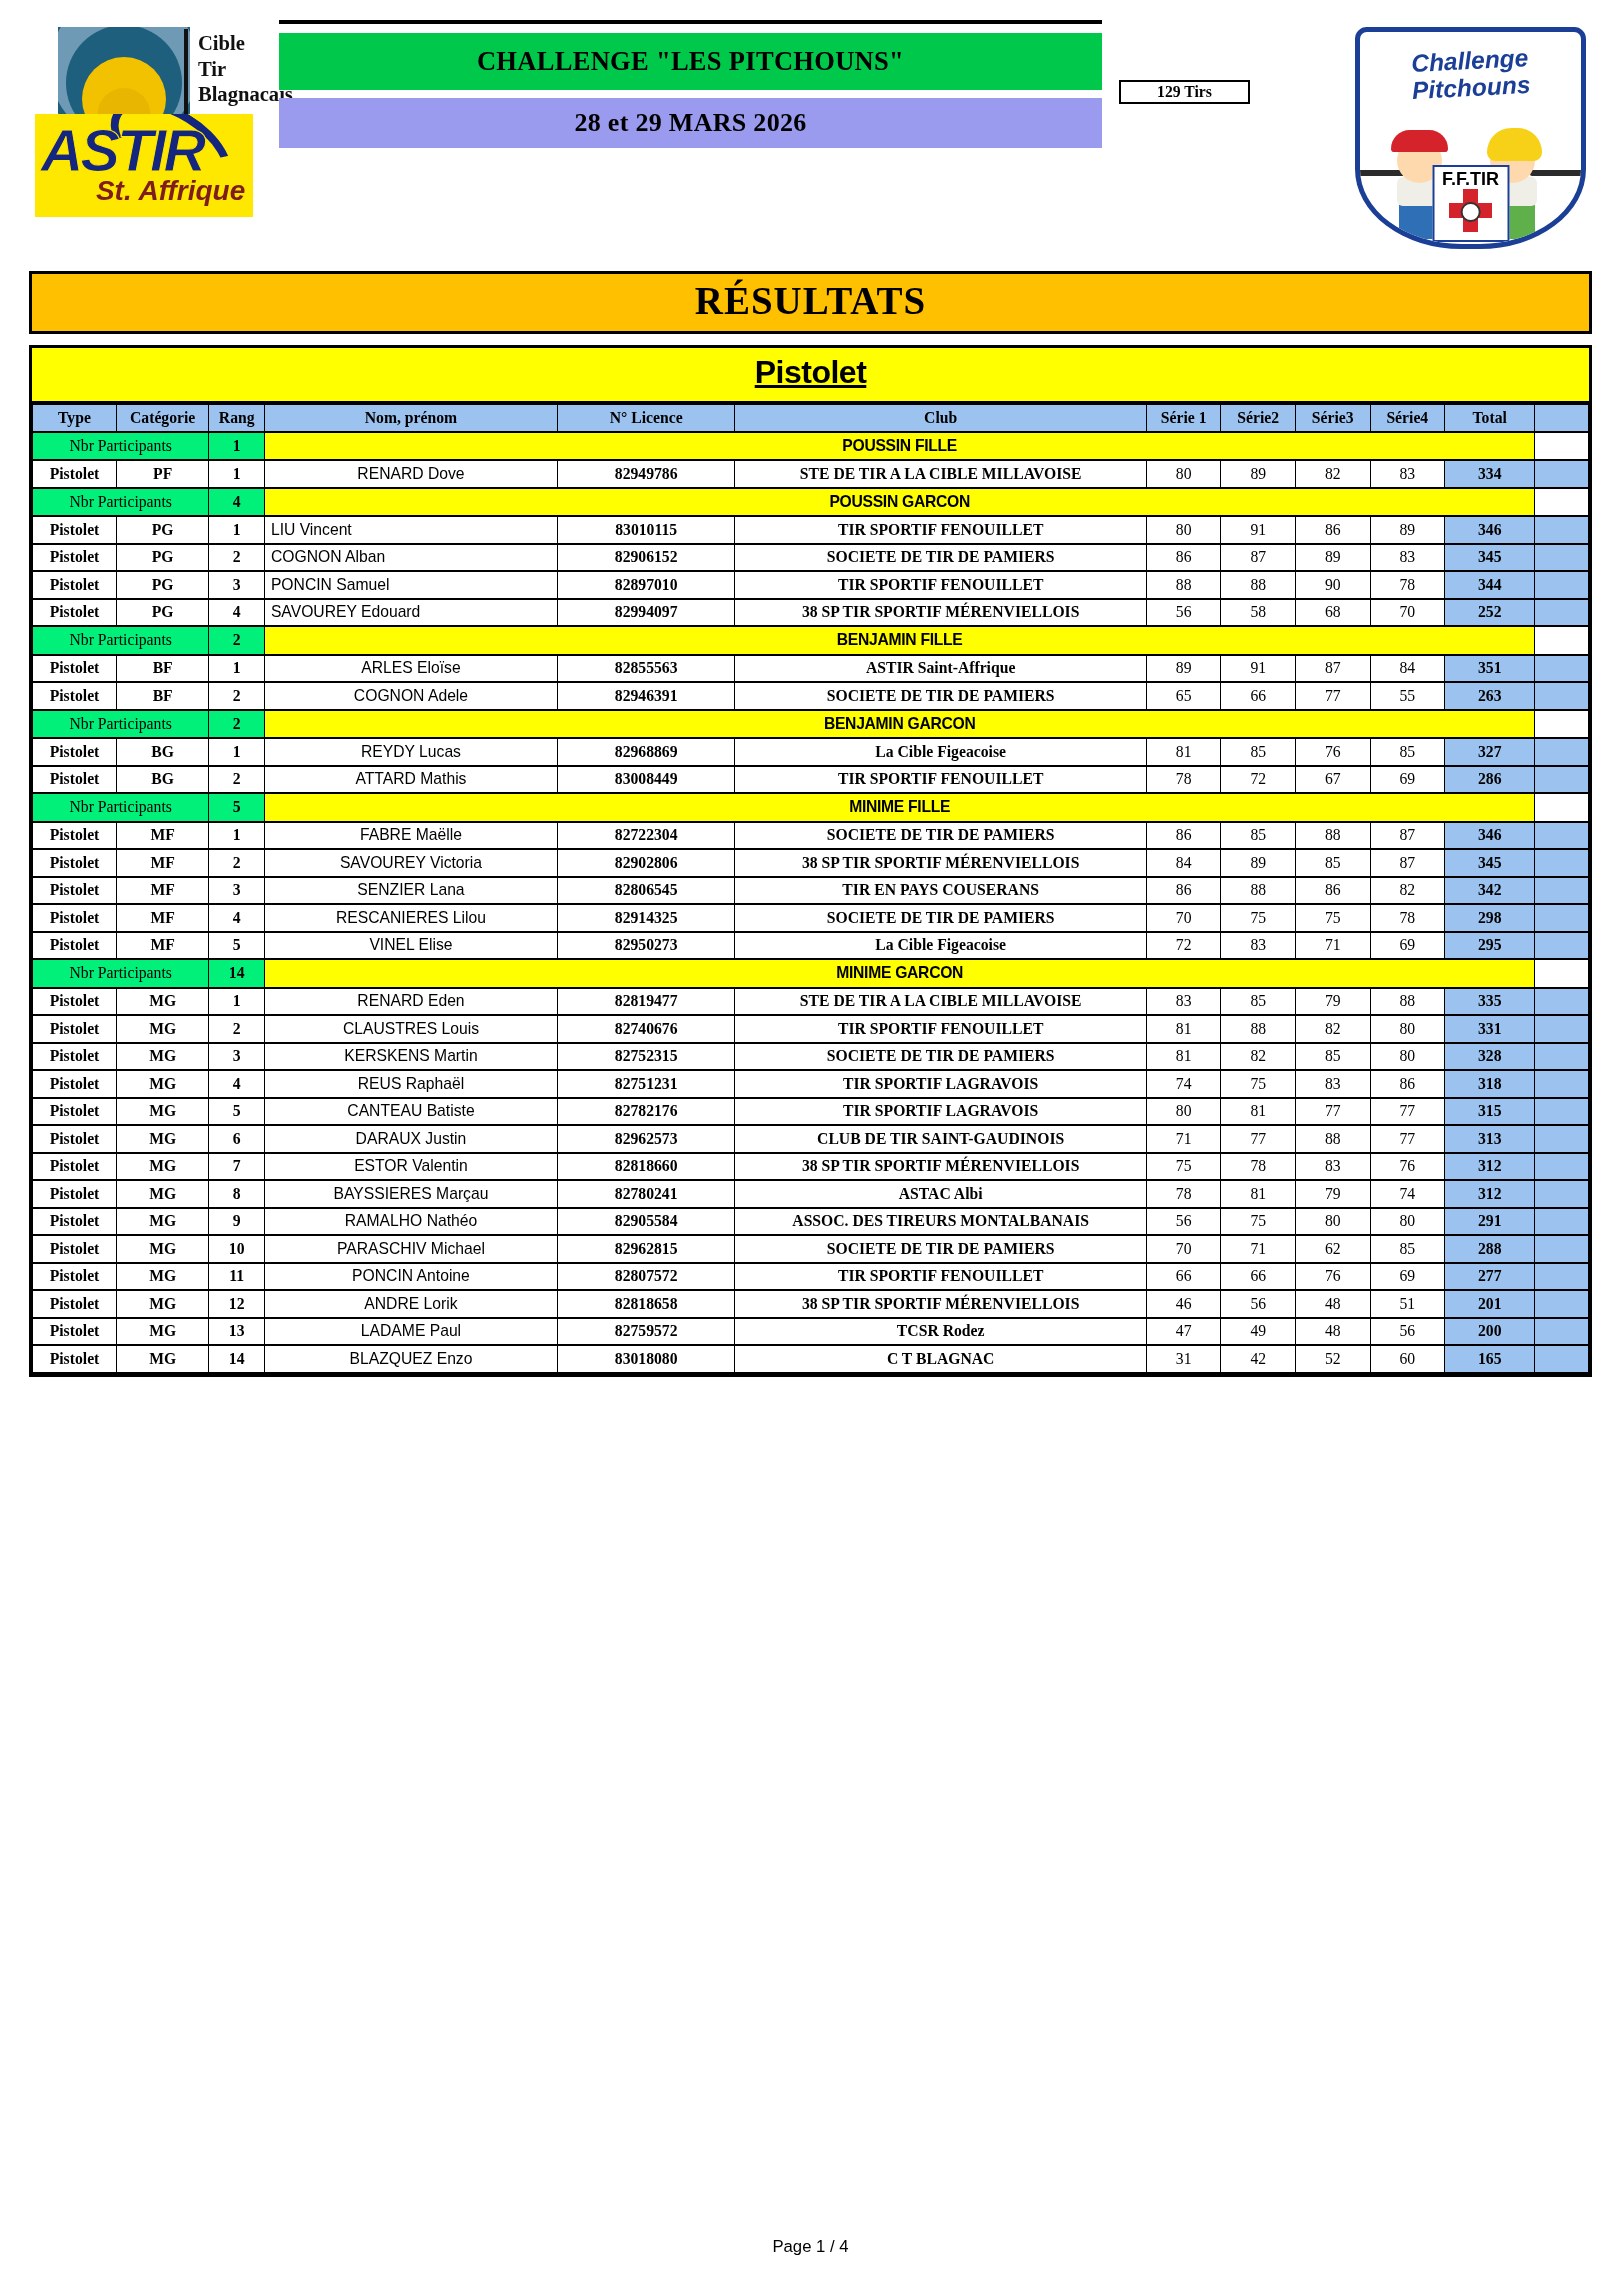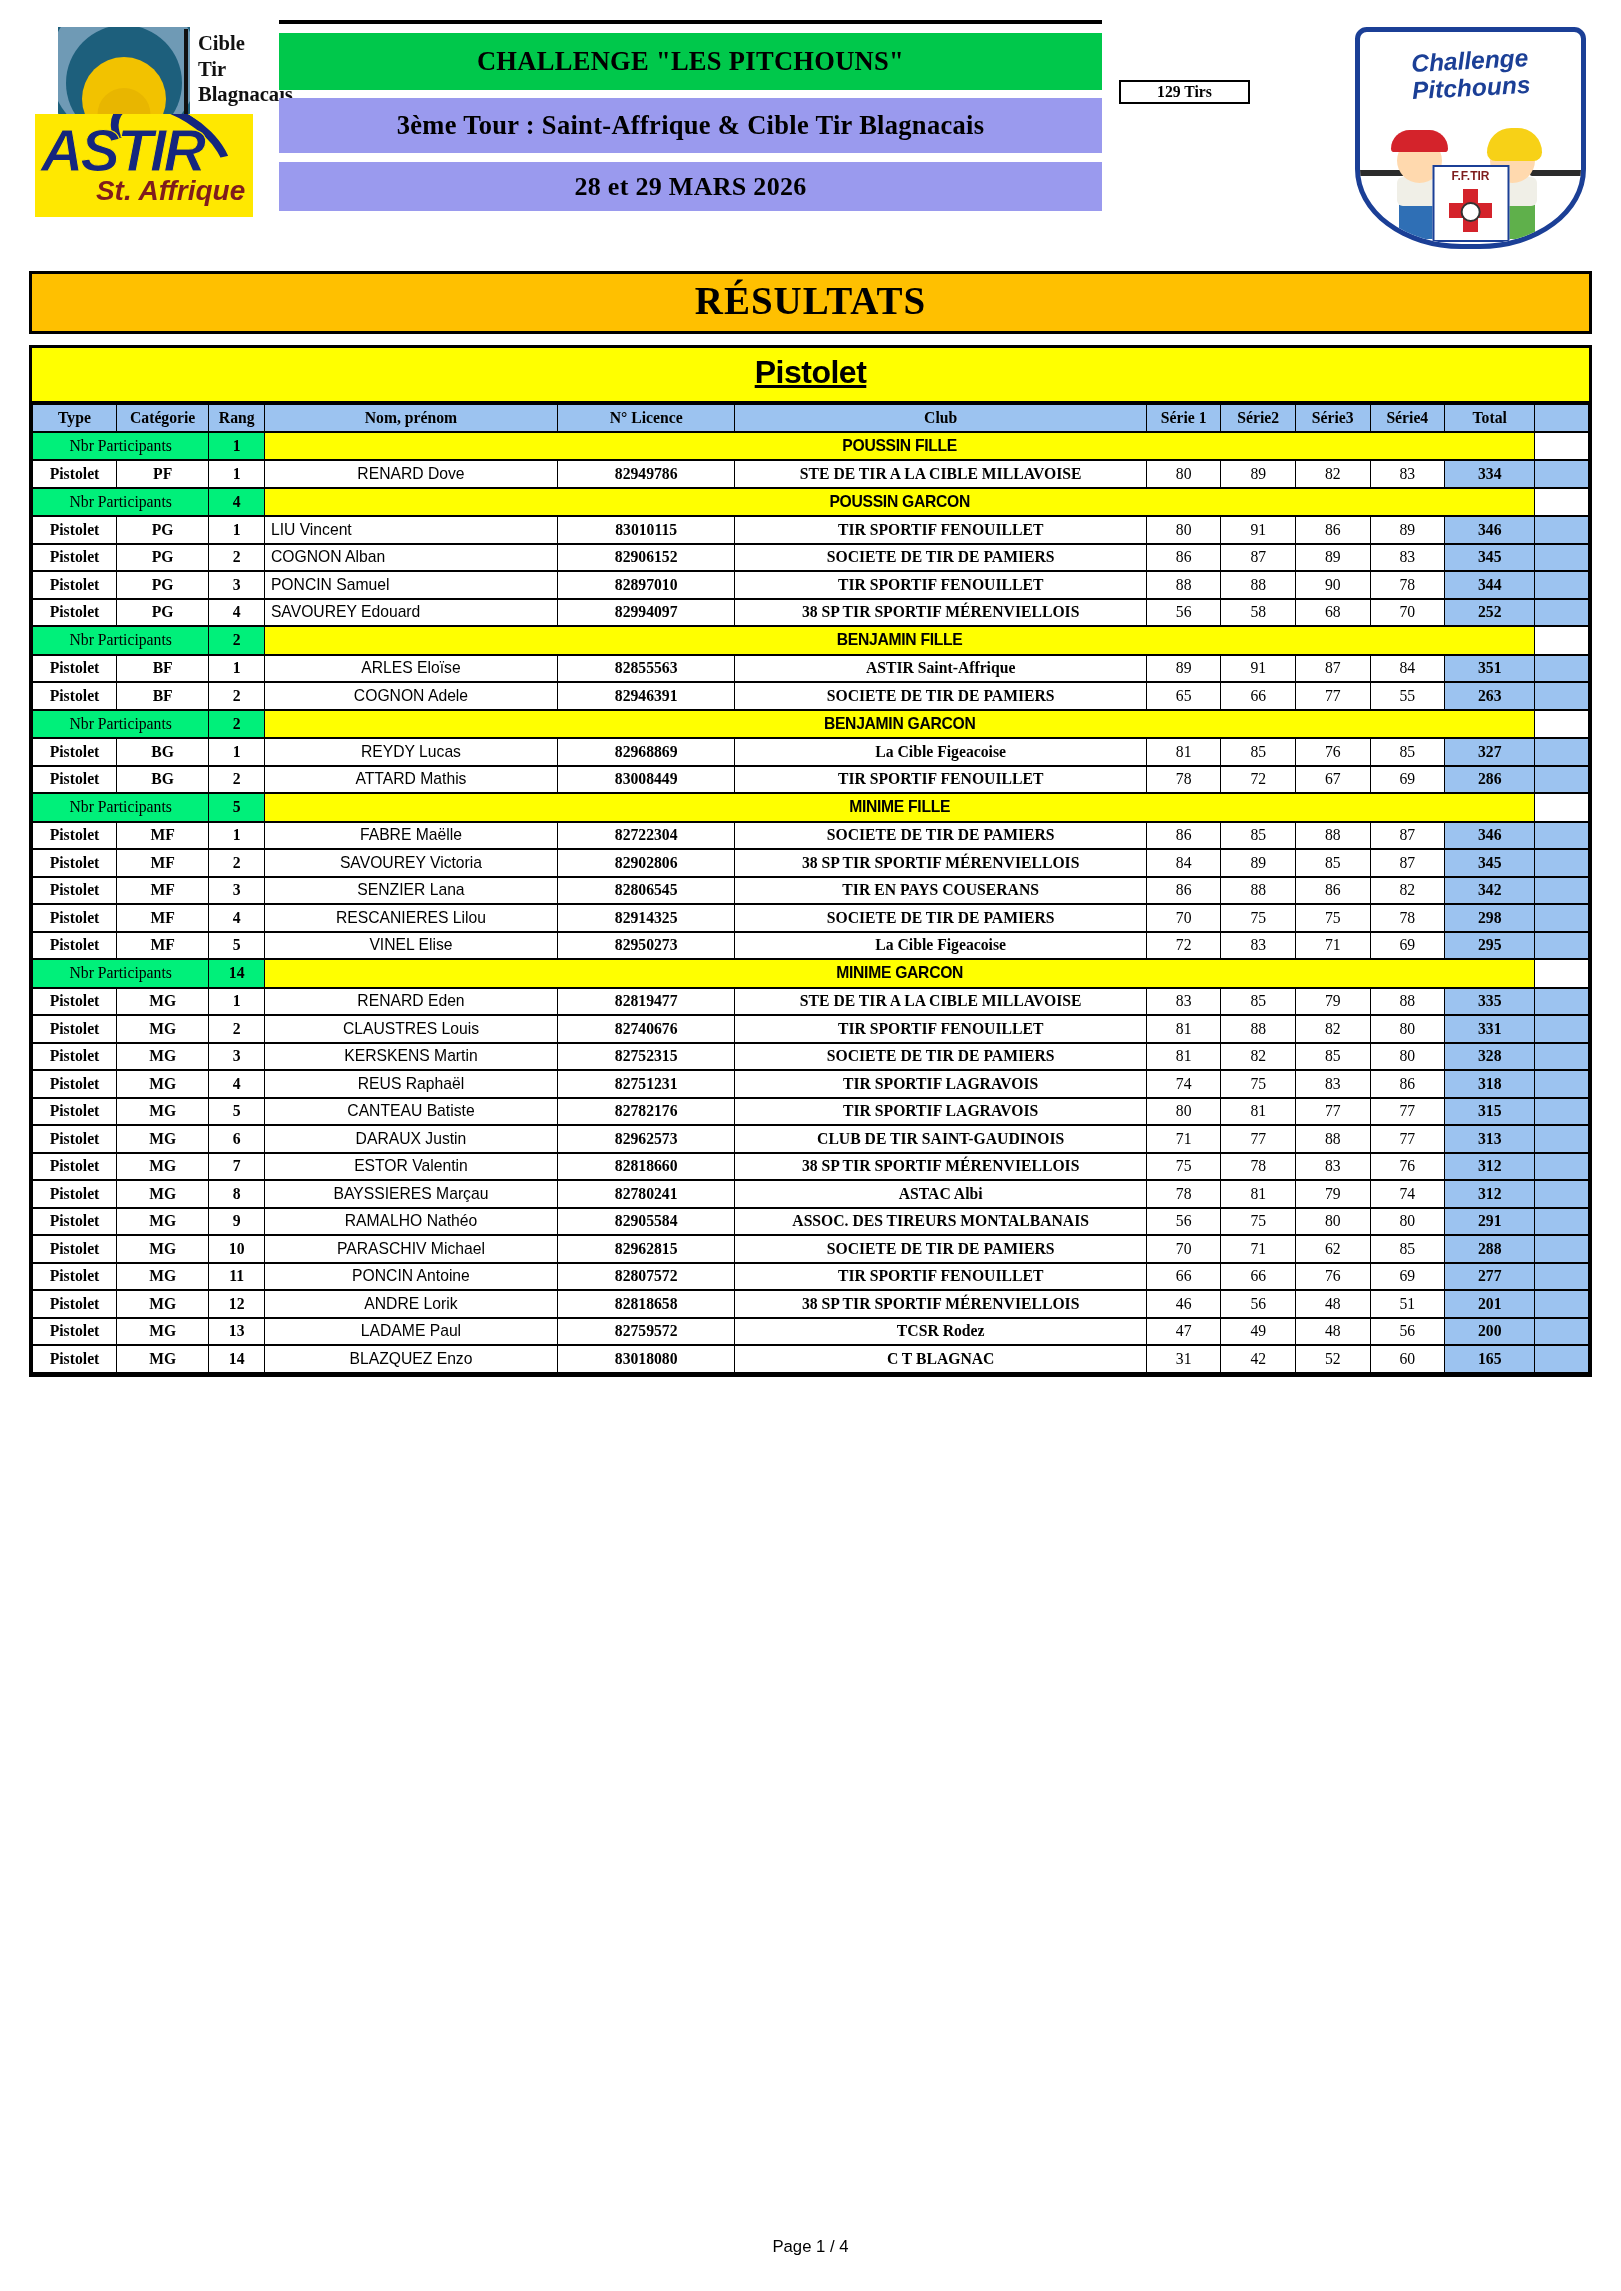--- a/index.html
+++ b/index.html
@@ -232,21 +232,21 @@
     bottom: 2px; left: 50%;
     transform: translateX(-50%);
     width: 73px; height: 73px;
     background:#ffffff;
     border: 2.9px solid #1b3f96;
   }
   .fftir-label {
     position:absolute; top: 2px; left:0; right:0;
     text-align:center;
     font-family:"Liberation Sans", sans-serif;
-    font-weight:bold; font-size:12px; color:#7f1d1d;
+    font-weight:bold; font-size:18px; color:#000000;
   }
   .fftir-cross {
     position:absolute; top: 21.6px; left: 50%;
     transform: translateX(-50%);
     width: 43px; height: 43px;
   }
   .fftir-cross span {
     position:absolute;
     background:#d4232b;
     width: 15.7px; height: 43px; left: 13.7px; top:0;
@@ -407,21 +407,20 @@
     <div class="astir-badge">
       <div class="astir-swoosh"></div>
       <div class="astir-text">ASTIR</div>
       <div class="astir-sub">St. Affrique</div>
     </div>
   </div>
 
   <div class="banners">
     <div class="bar-rule"></div>
     <div class="banner b-green">CHALLENGE "LES PITCHOUNS"</div>
-    <div class="banner b-blue">3ème Tour : Saint-Affrique &amp; Cible Tir Blagnacais</div>
     <div class="banner b-blue2">28 et 29 MARS 2026</div>
   </div>
 
   <div class="tirs-box">129  Tirs</div>
 
   <div class="logo-right">
     <div class="shield">
       <div class="shield-title">
         <div>Challenge</div>
         <div>Pitchouns</div>

